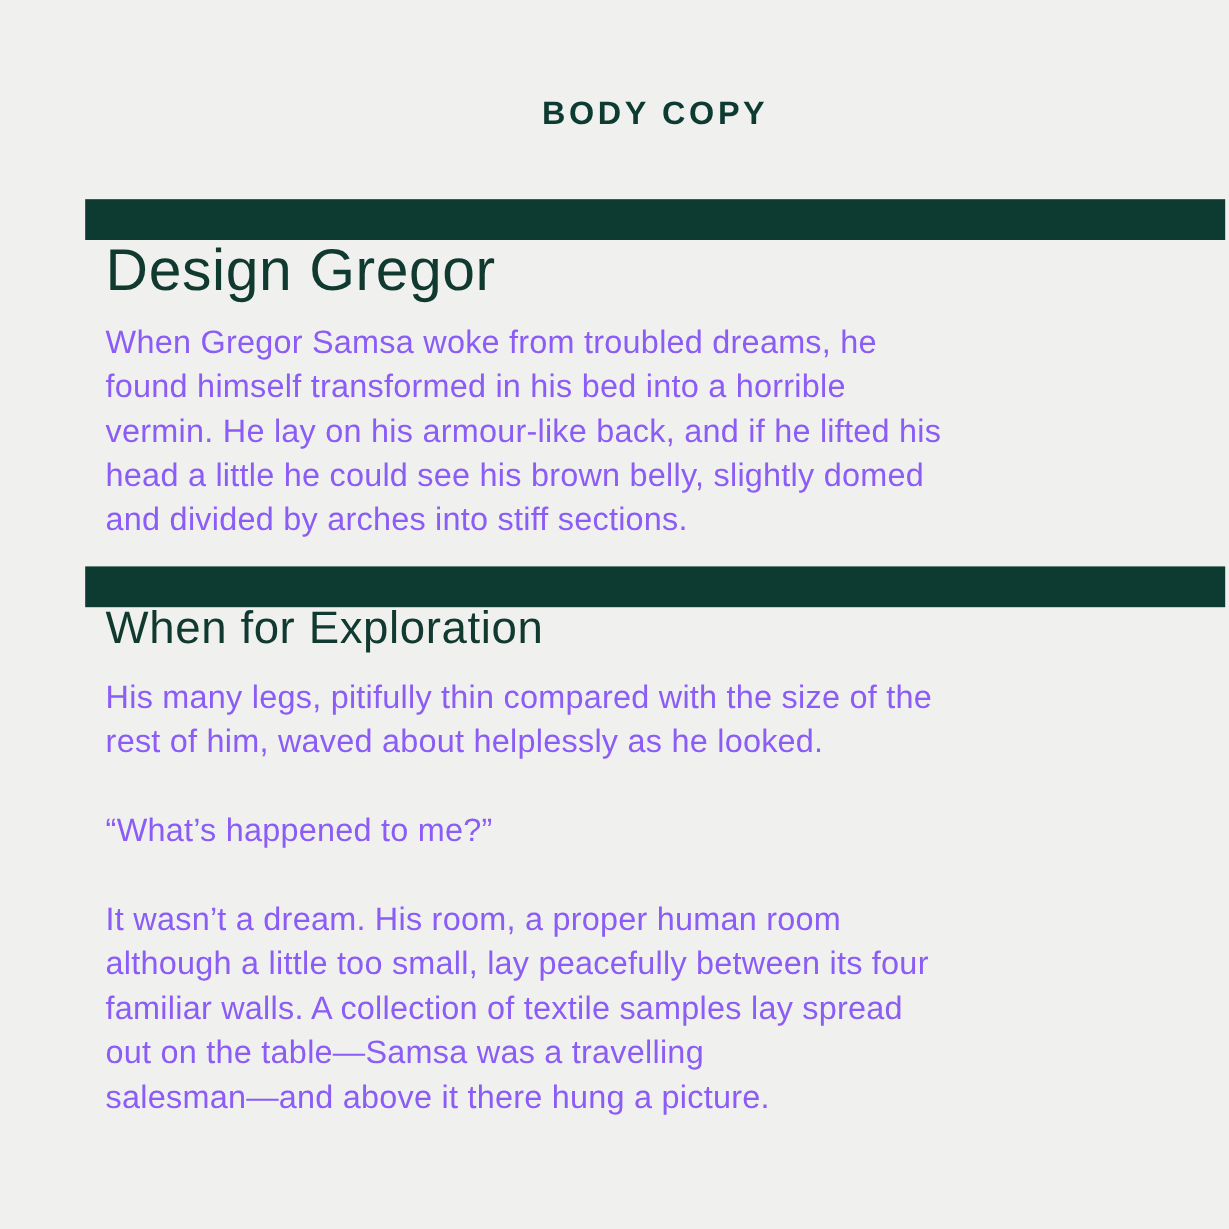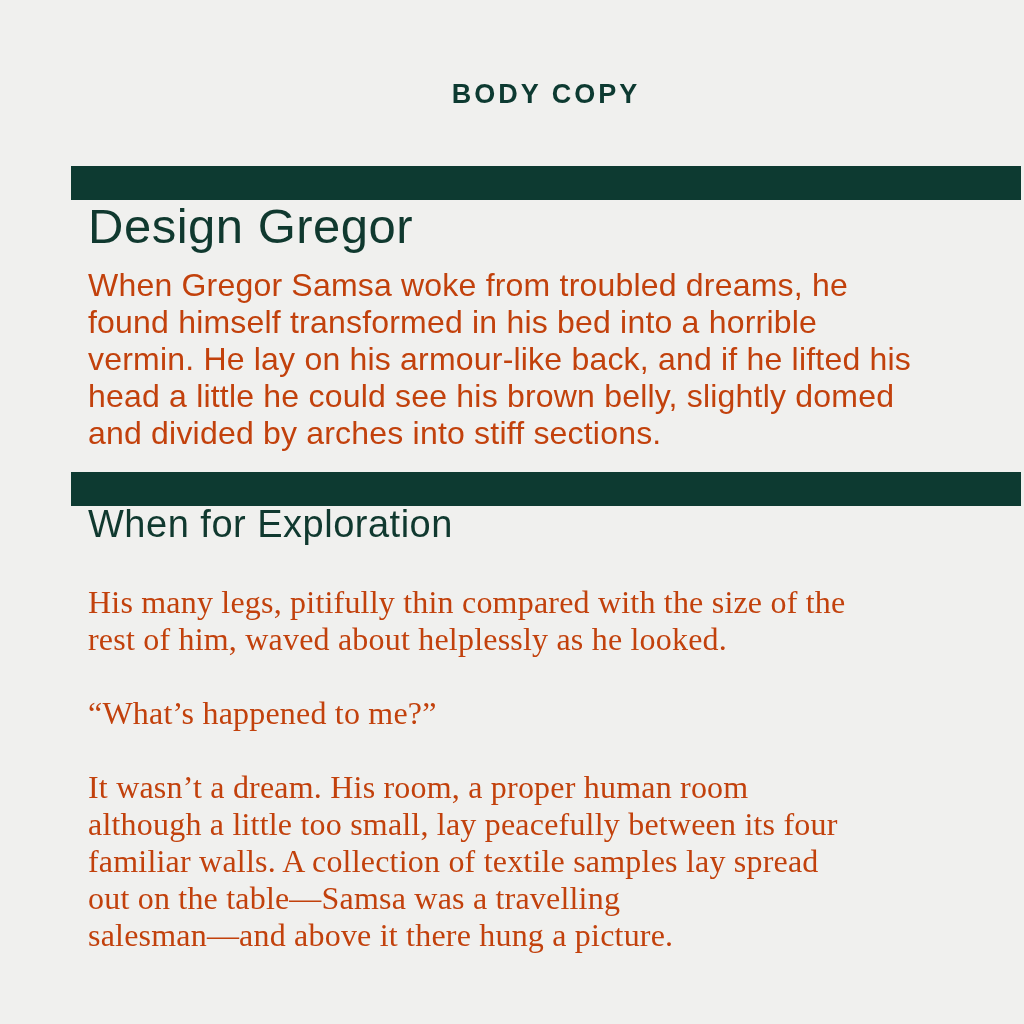--- a/index.html
+++ b/index.html
@@ -33,29 +33,29 @@
     position: absolute;
     top: 147px; left: 37px; width: 950px;
     font-size: 49px;
     font-weight: 400;
     letter-spacing: 0.5px;
     color: #10392f;
   }
   .body-copy {
     position: absolute;
     left: 37px; width: 952px;
-    font-size: 32px;
+    font-size: 27px;
     line-height: 37px;
     font-weight: 400;
     letter-spacing: 0.2px;
-    color: #c2410c;
+    color: #8b5cf6;
     white-space: pre-line;
   }
   .body-copy.first { top: 216px; }
-  .body-copy.second { top: 533px; font-family: Liberation Serif, serif; }
+  .body-copy.second { top: 512px; }
   .rule-thin {
     position: absolute;
     top: 438px; left: 37px; width: 950px; height: 3px;
     background: #0d3a31;
   }
   .heading-2 {
     position: absolute;
     top: 452px; left: 37px; width: 950px;
     font-size: 38px;
     font-weight: 400;

